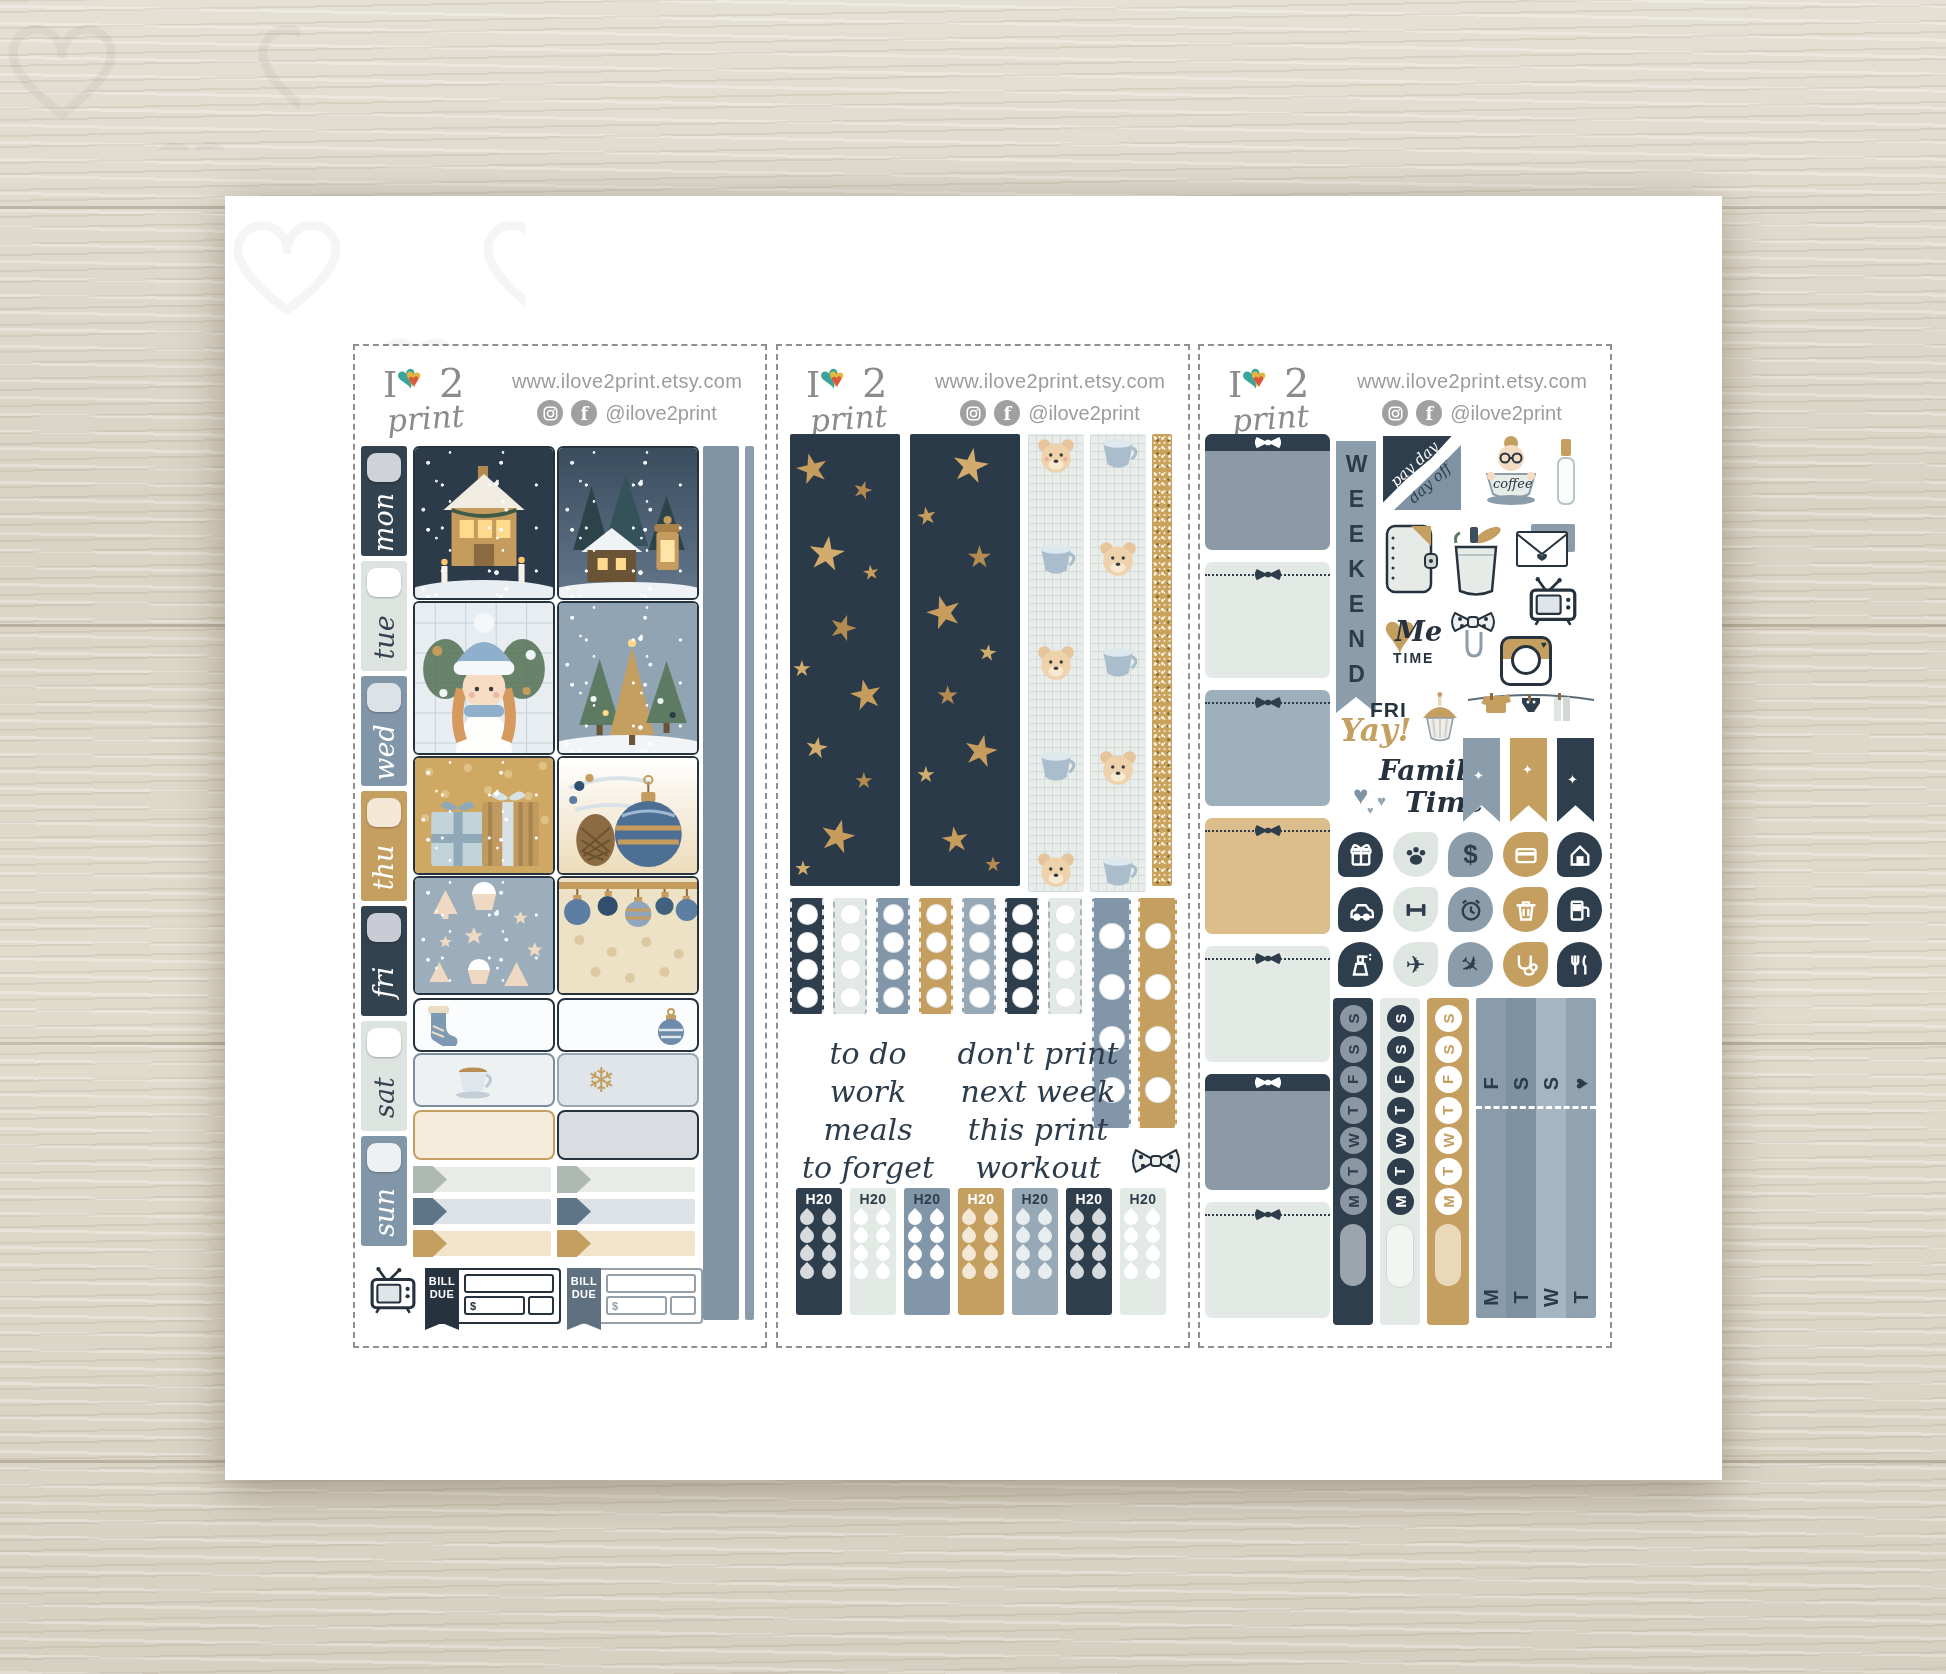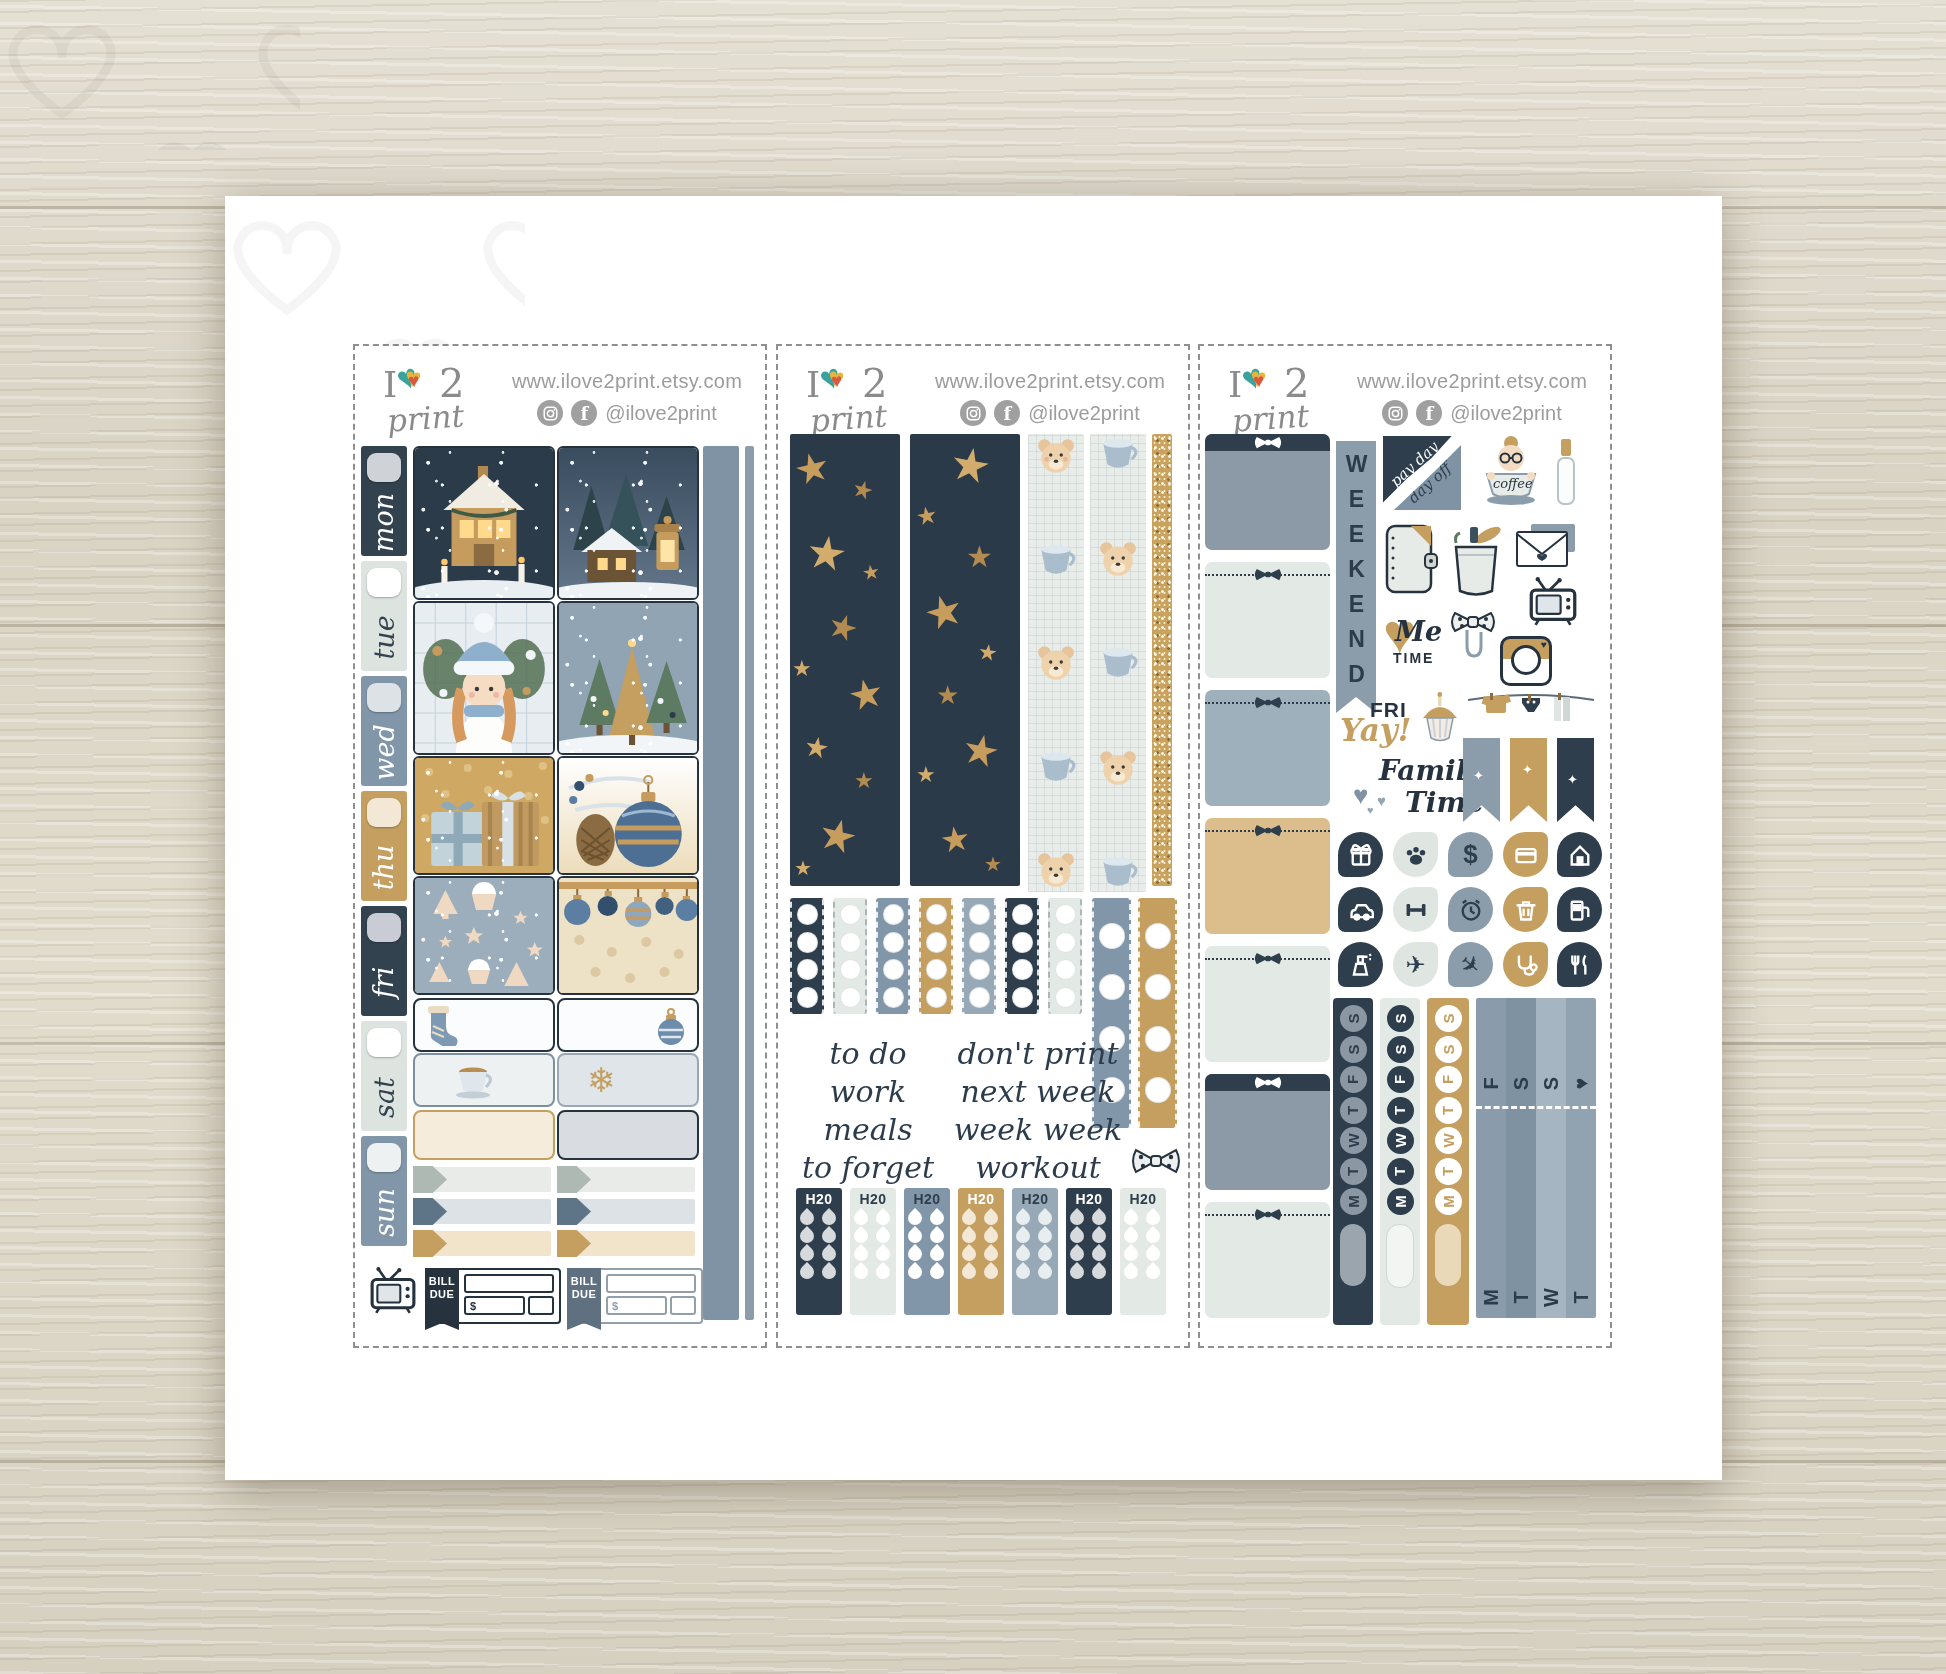--- a/index.html
+++ b/index.html
@@ -649,21 +649,21 @@
           <i style="width:26px;height:26px"></i>
           <i style="width:26px;height:26px"></i>
           <i style="width:26px;height:26px"></i>
         </div>
 
       <div class="ab phr script" style="left:0px;top:690px;width:180px">to do</div>
       <div class="ab phr script" style="left:160px;top:690px;width:200px">don't print</div>
       <div class="ab phr script" style="left:0px;top:728px;width:180px">work</div>
       <div class="ab phr script" style="left:160px;top:728px;width:200px">next week</div>
       <div class="ab phr script" style="left:0px;top:766px;width:180px">meals</div>
-      <div class="ab phr script" style="left:160px;top:766px;width:200px">week week</div>
+      <div class="ab phr script" style="left:160px;top:766px;width:200px">this print</div>
       <div class="ab phr script" style="left:0px;top:804px;width:180px">to forget</div>
       <div class="ab phr script" style="left:160px;top:804px;width:200px">workout</div>
       <svg class="ab" style="left:352px;top:800px" width="52" height="30" viewBox="0 0 52 30">
         <path d="M26 15 L6 4 Q0 15 6 26 Z" fill="#edf0ee" stroke="#26333f" stroke-width="2"></path>
         <path d="M26 15 L46 4 Q52 15 46 26 Z" fill="#edf0ee" stroke="#26333f" stroke-width="2"></path>
         <circle cx="11" cy="11" r="2.2" fill="#26333f"></circle>
           <circle cx="13" cy="20" r="2.2" fill="#26333f"></circle>
           <circle cx="41" cy="11" r="2.2" fill="#26333f"></circle>
           <circle cx="39" cy="20" r="2.2" fill="#26333f"></circle>
         <rect x="21" y="10" width="10" height="10" rx="3" fill="#edf0ee" stroke="#26333f" stroke-width="2"></rect>

